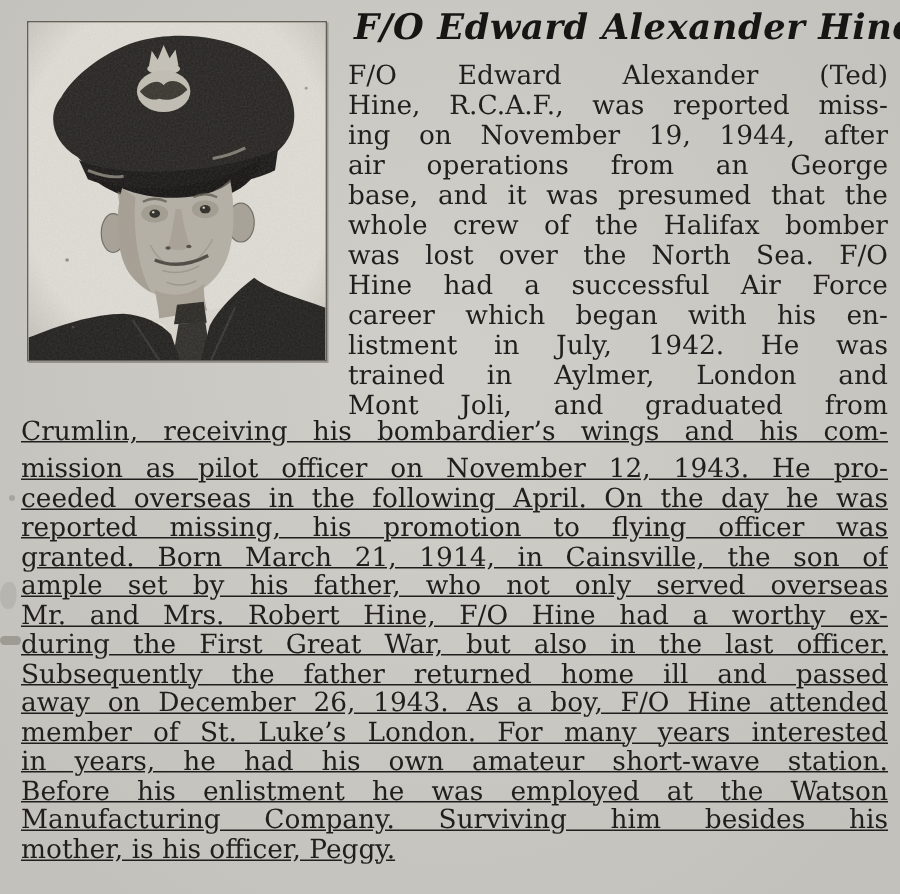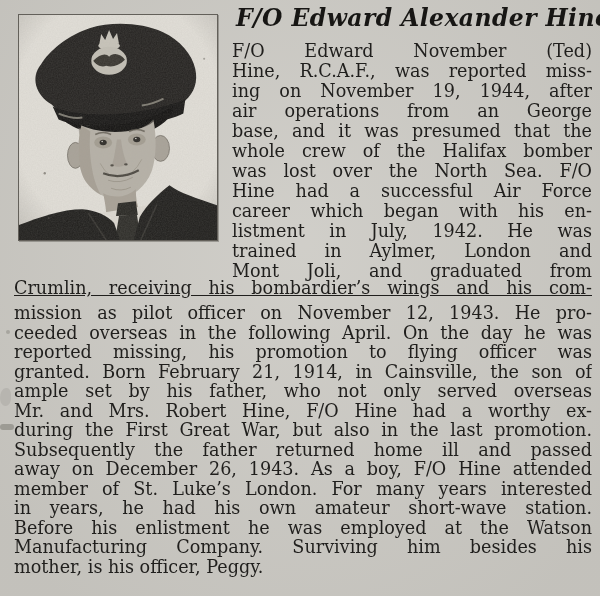--- a/index.html
+++ b/index.html
@@ -48,21 +48,21 @@
   }
   .wrap-col .jline { line-height: 20px; height: 20px; overflow: hidden; }
   .bridge {
     position: absolute; left: 14px; top: 278px; width: 578px;
     line-height: 20px;
     text-decoration: underline;
   }
   .body-col {
     position: absolute; left: 14px; top: 304px; width: 578px;
   }
-  .body-col .jline { line-height: 19.5px; height: 19.5px; overflow: hidden; }
+  .body-col .jline { line-height: 19.5px; height: 19.5px; overflow: hidden; text-decoration: underline; }
   .body-col .jline:last-child { text-align-last: left; }
   .artifact { position: absolute; pointer-events: none; }
   .artifact-smudge {
     left: 0; top: 388px; width: 11px; height: 18px;
     background: #abaaa4; opacity: 0.55; border-radius: 60% 40% 50% 50%;
   }
   .artifact-dash {
     left: 0; top: 424px; width: 14px; height: 6px;
     background: #8f8d87; opacity: 0.75; border-radius: 3px;
   }
@@ -166,44 +166,44 @@
       <circle cx="30" cy="204" r="0.9" fill="#6b675f" opacity="0.5"></circle>
 
       <rect width="200" height="226" filter="url(#grain)" opacity="0.55"></rect>
       <rect width="200" height="226" fill="url(#vignette)"></rect>
     </svg>
   </figure>
 
   <h1 class="heading">F/O Edward Alexander Hine</h1>
 
   <div class="wrap-col">
-      <p class="jline">F/O Edward November (Ted)</p>
+      <p class="jline">F/O Edward Alexander (Ted)</p>
       <p class="jline">Hine, R.C.A.F., was reported miss-</p>
       <p class="jline">ing on November 19, 1944, after</p>
       <p class="jline">air operations from an George</p>
       <p class="jline">base, and it was presumed that the</p>
       <p class="jline">whole crew of the Halifax bomber</p>
       <p class="jline">was lost over the North Sea. F/O</p>
       <p class="jline">Hine had a successful Air Force</p>
       <p class="jline">career which began with his en-</p>
       <p class="jline">listment in July, 1942. He was</p>
       <p class="jline">trained in Aylmer, London and</p>
       <p class="jline">Mont Joli, and graduated from</p>
     </div>
 
   <p class="jline bridge">Crumlin, receiving his bombardier’s wings and his com-</p>
 
   <div class="body-col">
       <p class="jline">mission as pilot officer on November 12, 1943. He pro-</p>
       <p class="jline">ceeded overseas in the following April. On the day he was</p>
       <p class="jline">reported missing, his promotion to flying officer was</p>
-      <p class="jline">granted. Born February 21, 1914, in Cainsville, the son of</p>
+      <p class="jline">granted. Born March 21, 1914, in Cainsville, the son of</p>
       <p class="jline">ample set by his father, who not only served overseas</p>
       <p class="jline">Mr. and Mrs. Robert Hine, F/O Hine had a worthy ex-</p>
-      <p class="jline">during the First Great War, but also in the last promotion.</p>
+      <p class="jline">during the First Great War, but also in the last officer.</p>
       <p class="jline">Subsequently the father returned home ill and passed</p>
       <p class="jline">away on December 26, 1943. As a boy, F/O Hine attended</p>
       <p class="jline">member of St. Luke’s London. For many years interested</p>
       <p class="jline">in years, he had his own amateur short-wave station.</p>
       <p class="jline">Before his enlistment he was employed at the Watson</p>
       <p class="jline">Manufacturing Company. Surviving him besides his</p>
       <p class="jline">mother, is his officer, Peggy.</p>
     </div>
 
   <div class="artifact artifact-smudge"></div>

